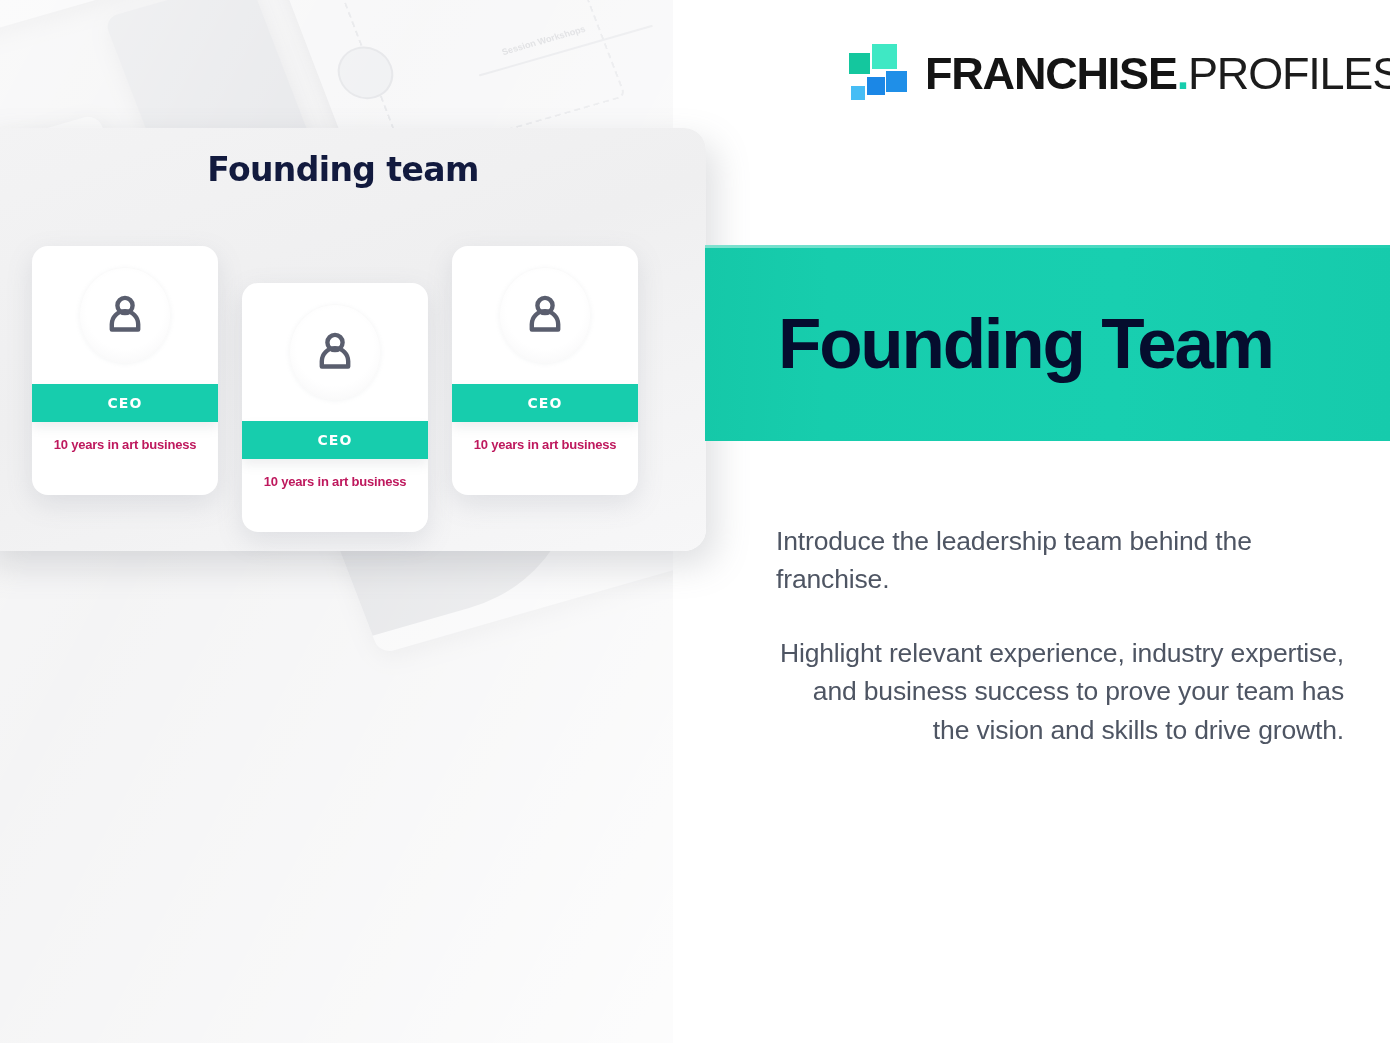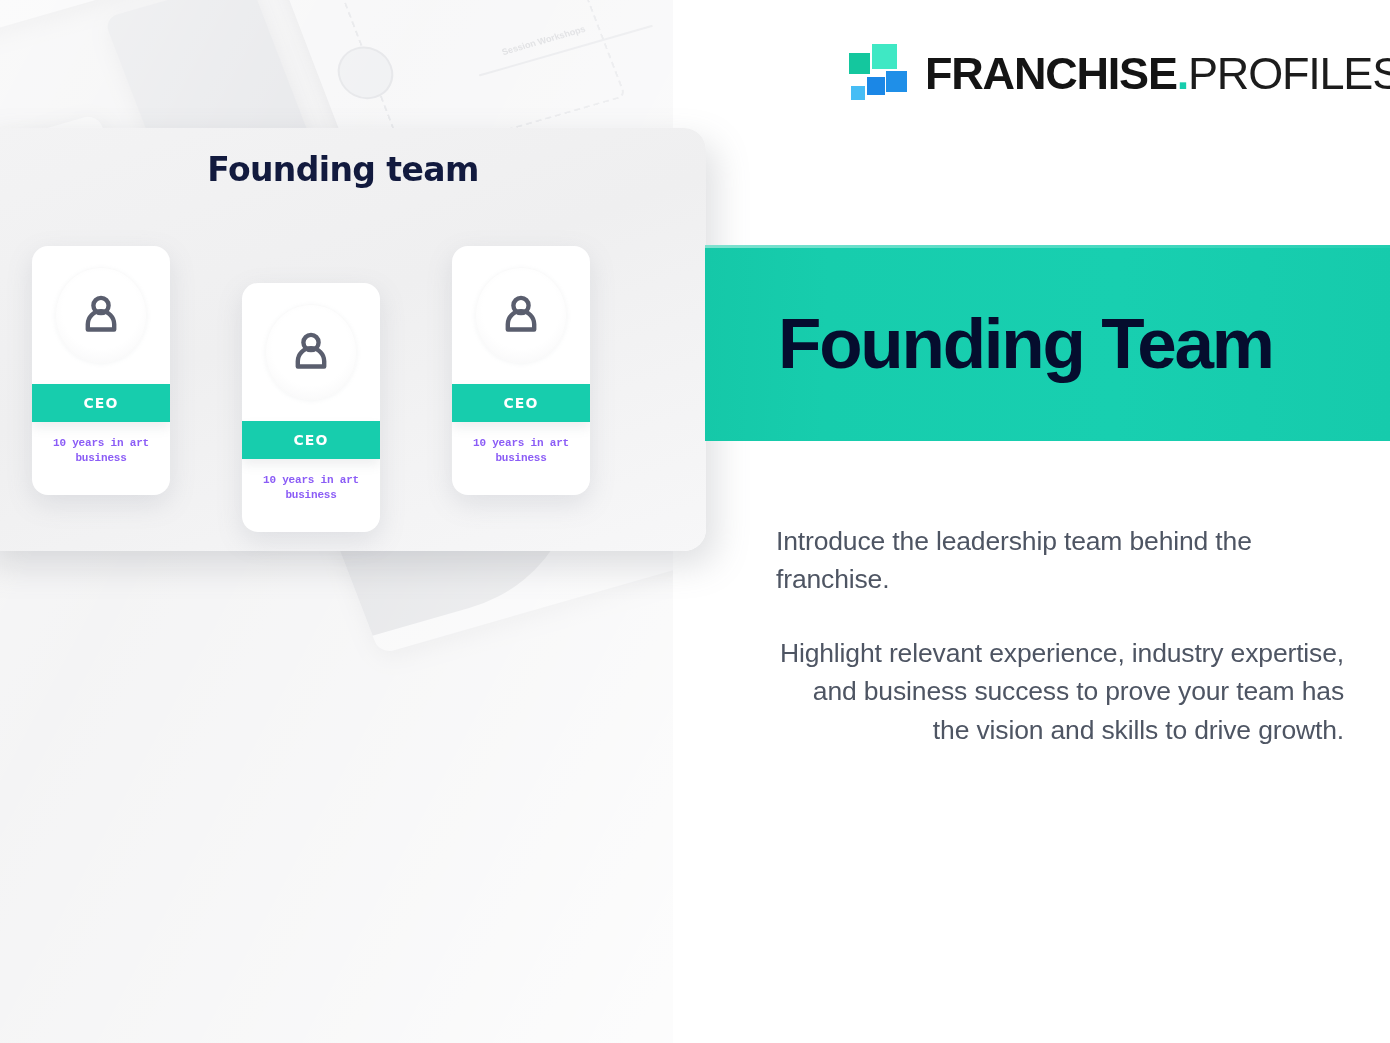--- a/index.html
+++ b/index.html
@@ -63,21 +63,21 @@
     position:absolute; left:0; right:0; top:22px;
     text-align:center;
     font-family:"DejaVu Sans", sans-serif;
     font-weight:bold;
     font-size:33px;
     letter-spacing:-0.6px;
     color:#121a3e;
   }
   .person-card{
     position:absolute;
-    width:138px;
+    width:186px;
     background:#ffffff;
     border-radius:16px;
     box-shadow:0 9px 26px rgba(120,125,140,.17);
     overflow:hidden;
   }
   .pc-1{ left:52px; top:118px; height:249px; }
   .pc-2{ left:262px; top:155px; height:249px; }
   .pc-3{ left:472px; top:118px; height:249px; }
 
   .avatar-wrap{
@@ -98,26 +98,26 @@
     font-family:"DejaVu Sans", sans-serif;
     font-weight:bold;
     font-size:14px;
     letter-spacing:1.1px;
     color:#ffffff;
     box-shadow:0 6px 10px rgba(120,130,140,.12);
   }
   .bio{
     padding:14px 10px 0;
     text-align:center;
-    font-family:Liberation Mono, monospace;
-    font-weight:bold;
-    font-size:11px;
+    font-family:Liberation Sans, sans-serif;
+    font-weight:bold;
+    font-size:13px;
     line-height:1.32;
     letter-spacing:-0.2px;
-    color:#8b5cf6;
+    color:#be185d;
   }
 
   
   #logo{
     position:absolute; left:849px; top:42px;
     height:62px; display:flex; align-items:center; gap:18px;
     z-index:5;
   }
   #logo-mark{ position:relative; width:58px; height:58px; }
   #logo-mark i{ position:absolute; display:block; }

